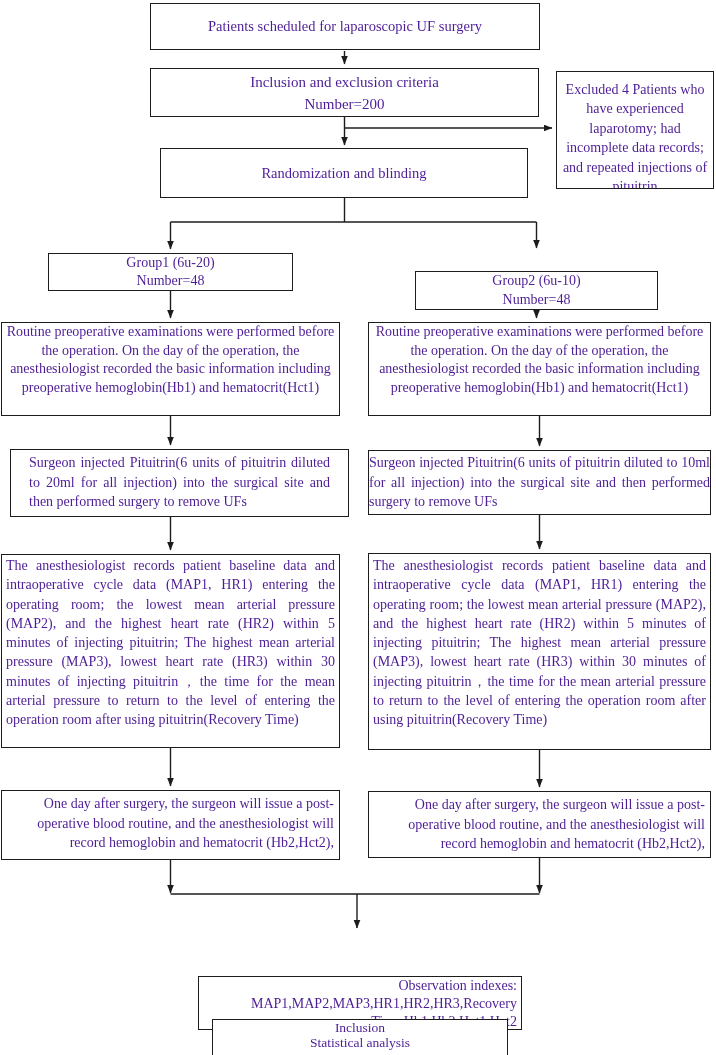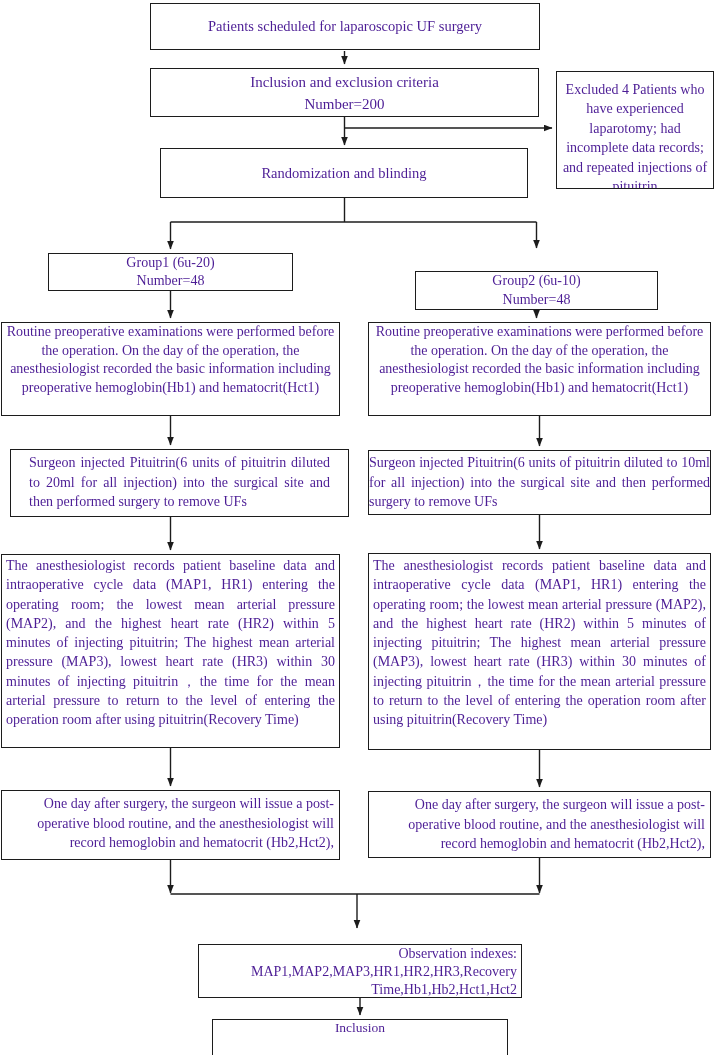--- a/index.html
+++ b/index.html
@@ -26,21 +26,21 @@
   #group1{left:48px;top:253px;width:245px;height:38px;line-height:18.5px;}
   #group2{left:415px;top:252px;width:243px;height:39px;line-height:18.5px;margin-top:19px;}
   #preop-left{left:1px;top:322px;width:339px;height:94px;line-height:18.6px;padding:0 2px;}
   #preop-right{left:368px;top:322px;width:343px;height:94px;line-height:18.6px;padding:0 2px;}
   #surgeon-left{left:10px;top:449px;width:339px;height:68px;line-height:19.5px;padding:3px 18px;}
   #surgeon-right{left:368px;top:450px;width:343px;height:65px;line-height:19.5px;padding:2px 0;}
   #monitor-left{left:1px;top:554px;width:339px;height:194px;line-height:19.3px;padding:1px 4px;}
   #monitor-right{left:368px;top:553px;width:343px;height:197px;line-height:19.3px;padding:2px 4px;}
   #postop-left{left:1px;top:790px;width:339px;height:70px;line-height:19.5px;padding:3px 5px;}
   #postop-right{left:368px;top:791px;width:343px;height:67px;line-height:19.5px;padding:3px 5px;}
-  #observation{left:198px;top:944px;width:324px;height:54px;line-height:18px;padding:0 4px;}
+  #observation{left:198px;top:976px;width:324px;height:54px;line-height:18px;padding:0 4px;}
   #final{left:212px;top:1019px;width:296px;height:44px;line-height:15px;font-size:13.5px;}
 </style>
 </head>
 <body>
 
 <div class="canvas">
 
   <svg class="connectors" width="716" height="1055">
     <defs>
       <marker id="ah" markerUnits="userSpaceOnUse" markerWidth="10" markerHeight="8" refX="8.5" refY="3.5" orient="auto">
@@ -130,15 +130,16 @@
     <div>One day after surgery, the surgeon will issue a post-operative blood routine, and the anesthesiologist will record hemoglobin and hematocrit (Hb2,Hct2),</div>
   </div>
 
   <div id="observation" class="box left">
     <div>Observation indexes:</div>
     <div>MAP1,MAP2,MAP3,HR1,HR2,HR3,Recovery Time,Hb1,Hb2,Hct1,Hct2</div>
   </div>
 
   <div id="final" class="box center">
     <div class="ln">Inclusion</div>
+    <div class="ln">Statistical analysis</div>
   </div>
 
 </div>
 
 </body></html>

